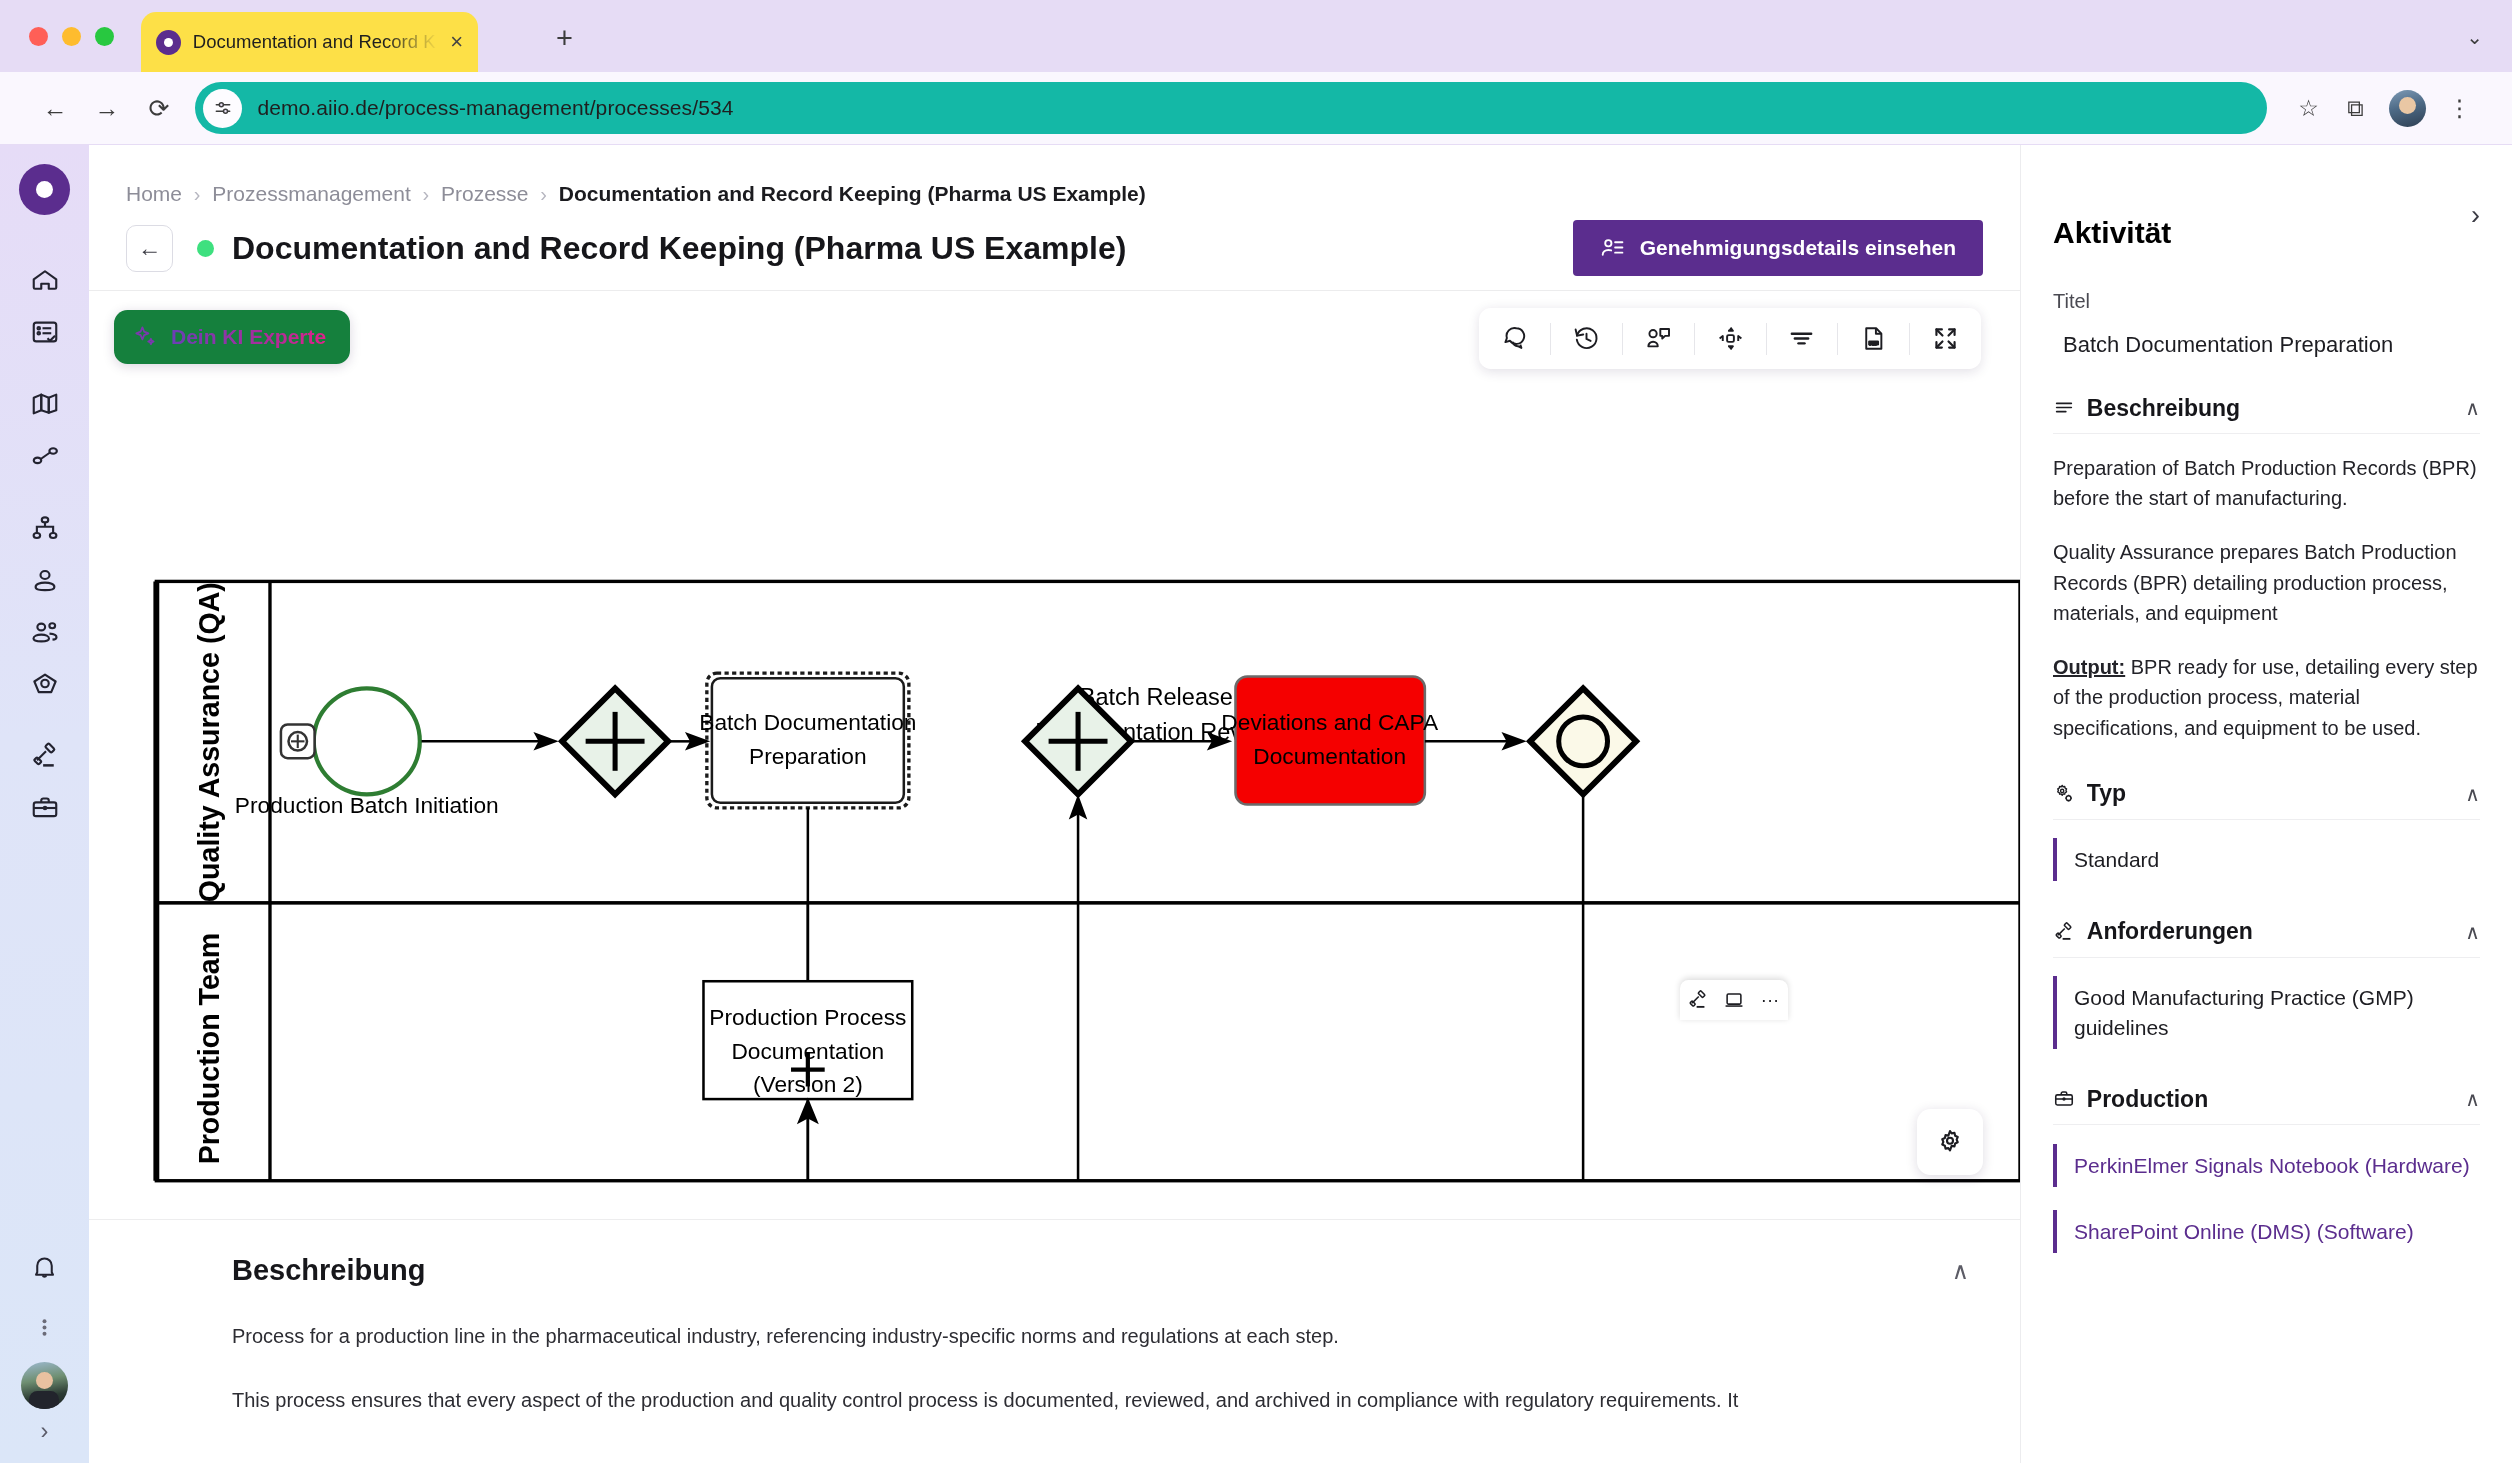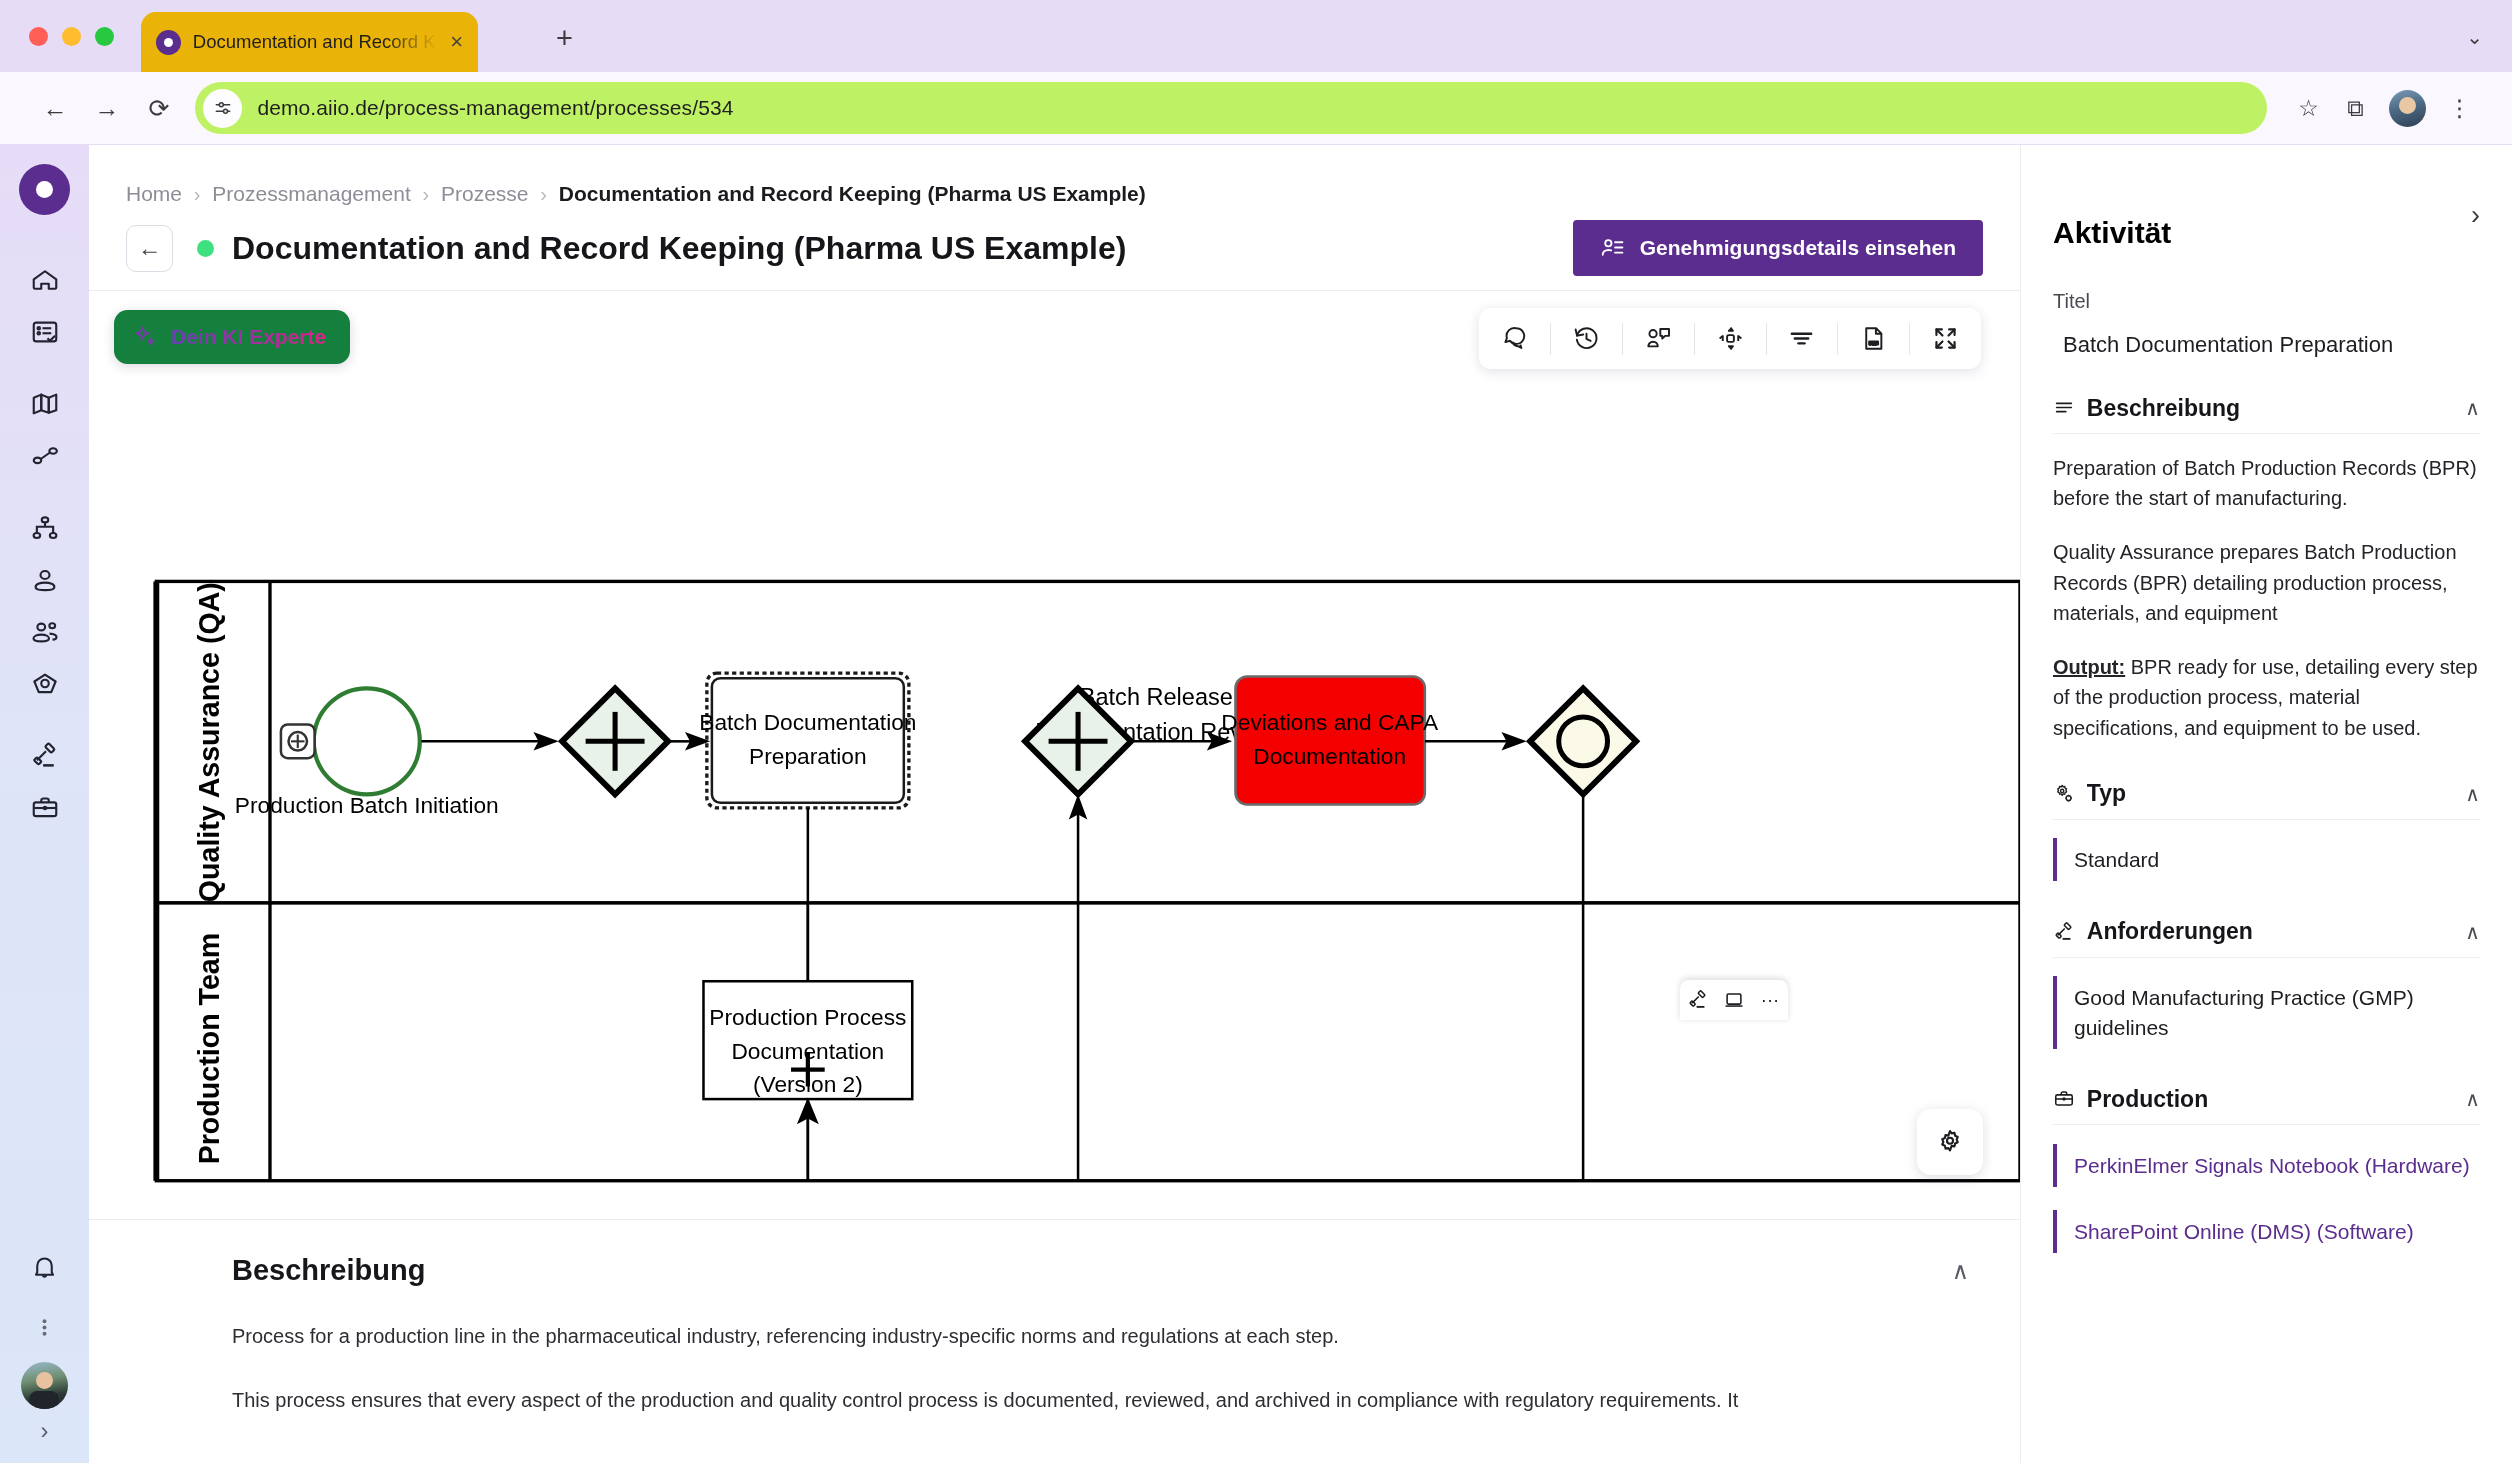--- a/index.html
+++ b/index.html
@@ -15,21 +15,21 @@
 
   #tabstrip { height: 72px; position: relative; }
   .traffic { position: absolute; top: 27px; display: flex; gap: 13.5px; left: 29px; }
   .dot { width: 19.4px; height: 19.4px; border-radius: 50%; }
   .dot.red { background: #ff5f57; }
   .dot.yellow { background: #febc2e; }
   .dot.green { background: #28c840; }
 
   #tab {
     position: absolute; left: 141px; top: 11.8px; width: 337px; height: 61px;
-    background: #eab308; border-radius: 15px 15px 0 0;
+    background: #fde047; border-radius: 15px 15px 0 0;
     display: flex; align-items: center; gap: 11.8px; padding: 0 15px;
   }
   #tab .favicon {
     width: 25px; height: 25px; border-radius: 50%; background: #5b2d8e;
     display: flex; align-items: center; justify-content: center; flex: none;
   }
   #tab .favicon::after { content: ""; width: 9.3px; height: 9.3px; border-radius: 50%; background: #fff; }
   #tab .tab-title {
     font-size: 18.5px; color: #1f1f1f; white-space: nowrap; overflow: hidden; flex: 1;
     -webkit-mask-image: linear-gradient(90deg, #000 78%, transparent 100%);
@@ -44,21 +44,21 @@
 
   #toolbar {
     height: 72px; background: #faf7fe; display: flex; align-items: center;
     gap: 0; padding: 0 29px; position: relative;
   }
   .nav-btn {
     width: 52px; height: 52px; display: flex; align-items: center; justify-content: center;
     font-size: 25px; color: #3c3c3c; cursor: pointer;
   }
   #omnibox {
-    flex: 1; height: 52px; background: #bef264; border-radius: 27px; margin: 0 18.5px 0 10px;
+    flex: 1; height: 52px; background: #14b8a6; border-radius: 27px; margin: 0 18.5px 0 10px;
     display: flex; align-items: center; padding: 0 6.7px 0 8.4px; gap: 15px;
   }
   #omnibox .site-chip {
     width: 39px; height: 39px; border-radius: 50%; background: #fdfcff;
     display: flex; align-items: center; justify-content: center; flex: none;
   }
   #omnibox .url { font-size: 21px; color: #1f1f1f; letter-spacing: 0.1px; }
   .tb-icon { width: 47px; height: 47px; display: flex; align-items: center; justify-content: center;
              font-size: 23px; color: #3c3c3c; cursor: pointer; }
   #profile-pic {

